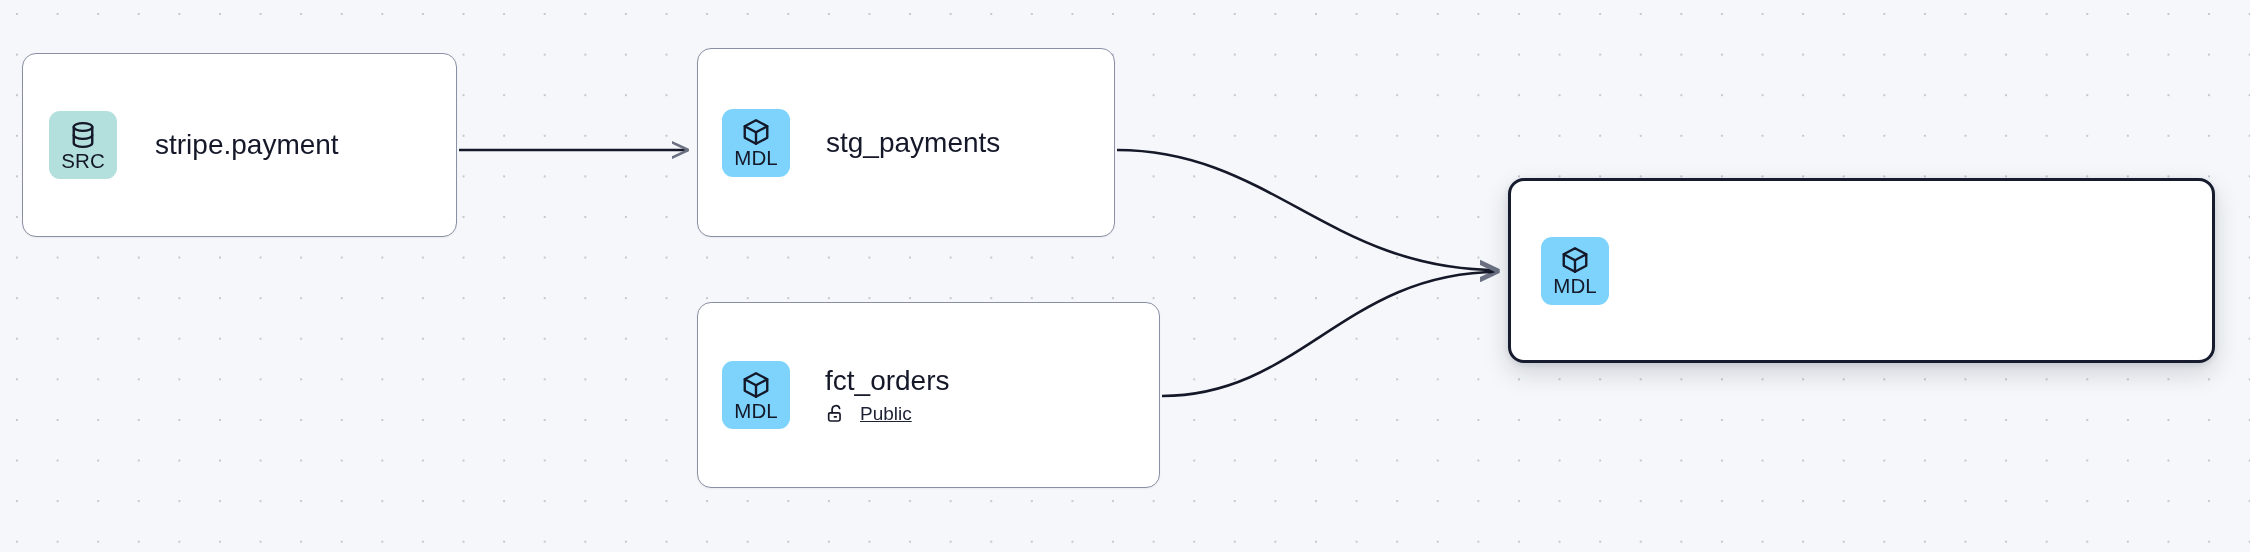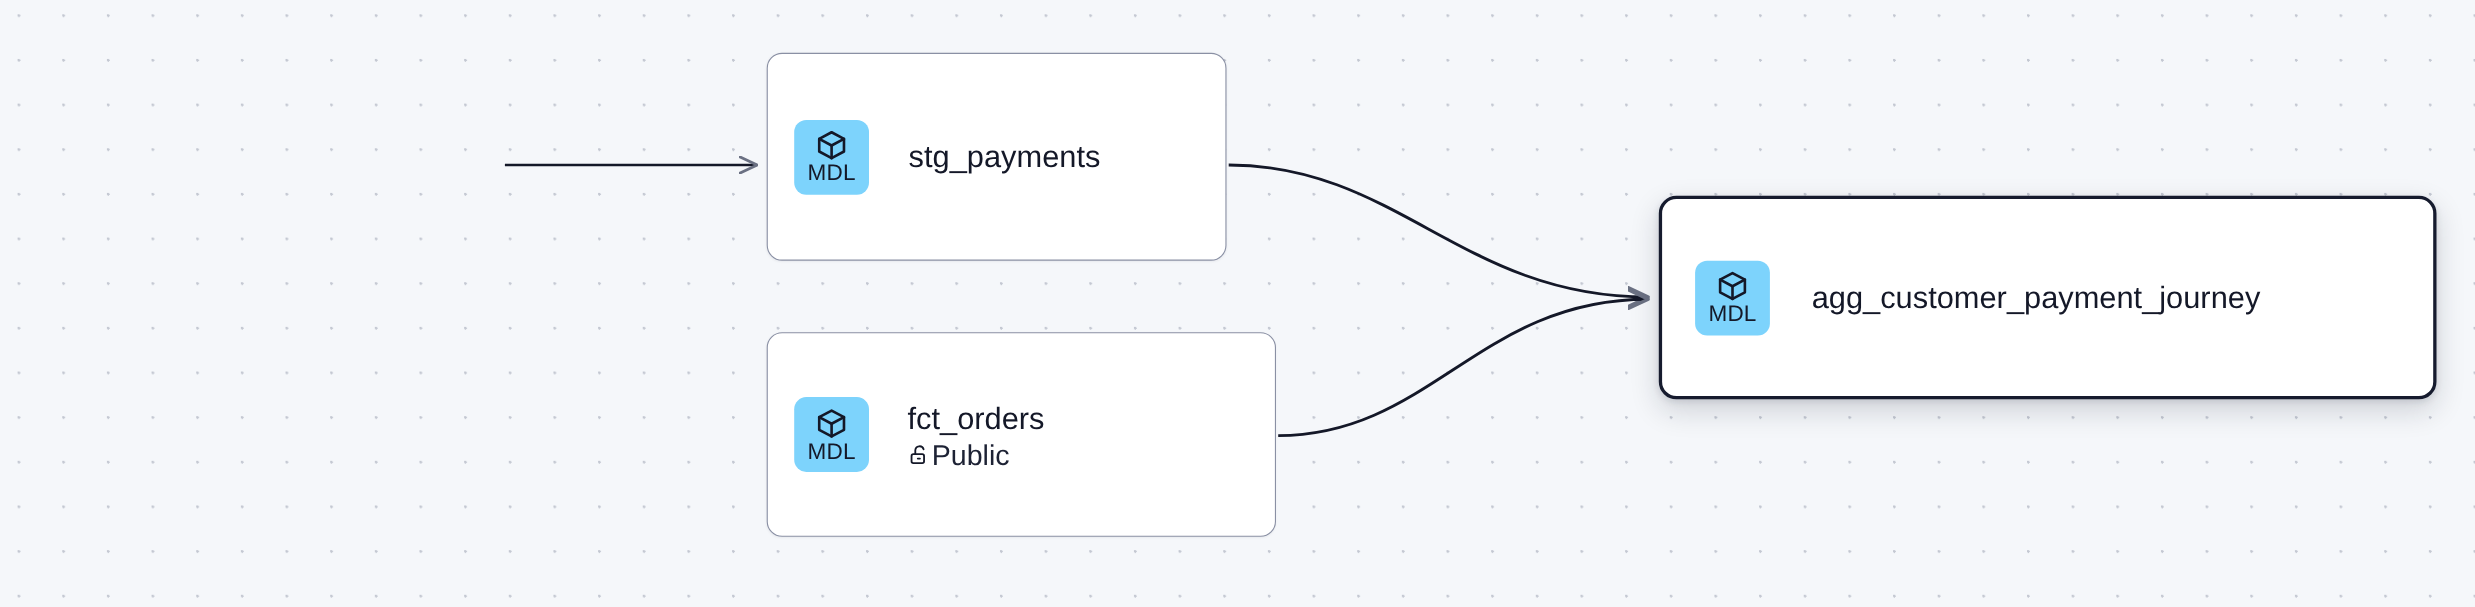--- a/index.html
+++ b/index.html
@@ -89,25 +89,26 @@
     font-size: 28px;
     line-height: 34px;
     font-weight: 400;
     color: #141828;
     white-space: nowrap;
   }
 
   .node-meta {
     display: flex;
     align-items: center;
-    gap: 1px;
-    font-size: 26px;
+    gap: 14px;
+    font-size: 19px;
     line-height: 26px;
     color: #1d2234;
     white-space: nowrap;
+    text-decoration: underline;
   }
   .node-meta svg { display: block; flex: 0 0 auto; }
 
   
   #node-source     { left: 22px;   top: 53px;  width: 435px; height: 184px; padding-left: 26px; gap: 38px; }
   #node-staging    { left: 697px;  top: 48px;  width: 418px; height: 189px; padding-left: 24px; gap: 36px; }
   #node-fct        { left: 697px;  top: 302px; width: 463px; height: 186px; padding-left: 24px; gap: 35px; }
   #node-agg        { left: 1508px; top: 178px; width: 707px; height: 185px; padding-left: 30px; gap: 38px; }
 </style>
 </head>
@@ -122,20 +123,33 @@
       </marker>
     </defs>
 
     <path d="M 459 150 L 688 150" fill="none" stroke="#141828" stroke-width="2.3" marker-end="url(#arrowhead)"></path>
 
     <path d="M 1117 150 C 1270 150, 1330 270, 1498 270" fill="none" stroke="#141828" stroke-width="2.6" marker-end="url(#arrowhead)"></path>
 
     <path d="M 1162 396 C 1300 396, 1345 272, 1498 272" fill="none" stroke="#141828" stroke-width="2.6" marker-end="url(#arrowhead)"></path>
   </svg>
 
+  <div class="node" id="node-source">
+    <div class="badge src">
+      <svg width="30" height="30" viewBox="0 0 24 24" fill="none" stroke="#141828" stroke-width="1.9" stroke-linecap="round" stroke-linejoin="round">
+        <ellipse cx="12" cy="5.6" rx="7.4" ry="3.1"></ellipse>
+        <path d="M4.6 5.6 v12.8 c0 1.71 3.31 3.1 7.4 3.1 s7.4-1.39 7.4-3.1 V5.6"></path>
+        <path d="M4.6 12 c0 1.71 3.31 3.1 7.4 3.1 s7.4-1.39 7.4-3.1"></path>
+      </svg>
+      <span class="badge-text">SRC</span>
+    </div>
+    <div class="node-body">
+      <div class="node-title">stripe.payment</div>
+    </div>
+  </div>
 
   <div class="node" id="node-staging">
     <div class="badge mdl">
       <svg width="30" height="30" viewBox="0 0 24 24" fill="none" stroke="#141828" stroke-width="1.9" stroke-linecap="round" stroke-linejoin="round">
         <path d="M12 2.6 L21 7.4 v9.2 L12 21.4 L3 16.6 V7.4 Z"></path>
         <path d="M3 7.4 L12 12.2 L21 7.4"></path>
         <path d="M12 12.2 V21.4"></path>
       </svg>
       <span class="badge-text">MDL</span>
     </div>
@@ -168,18 +182,15 @@
 
   <div class="node selected" id="node-agg">
     <div class="badge mdl">
       <svg width="30" height="30" viewBox="0 0 24 24" fill="none" stroke="#141828" stroke-width="1.9" stroke-linecap="round" stroke-linejoin="round">
         <path d="M12 2.6 L21 7.4 v9.2 L12 21.4 L3 16.6 V7.4 Z"></path>
         <path d="M3 7.4 L12 12.2 L21 7.4"></path>
         <path d="M12 12.2 V21.4"></path>
       </svg>
       <span class="badge-text">MDL</span>
     </div>
-    <div class="node-body">
-      <div class="node-title">agg_customer_payment_journey</div>
-    </div>
   </div>
 
 </div>
 
 </body></html>

